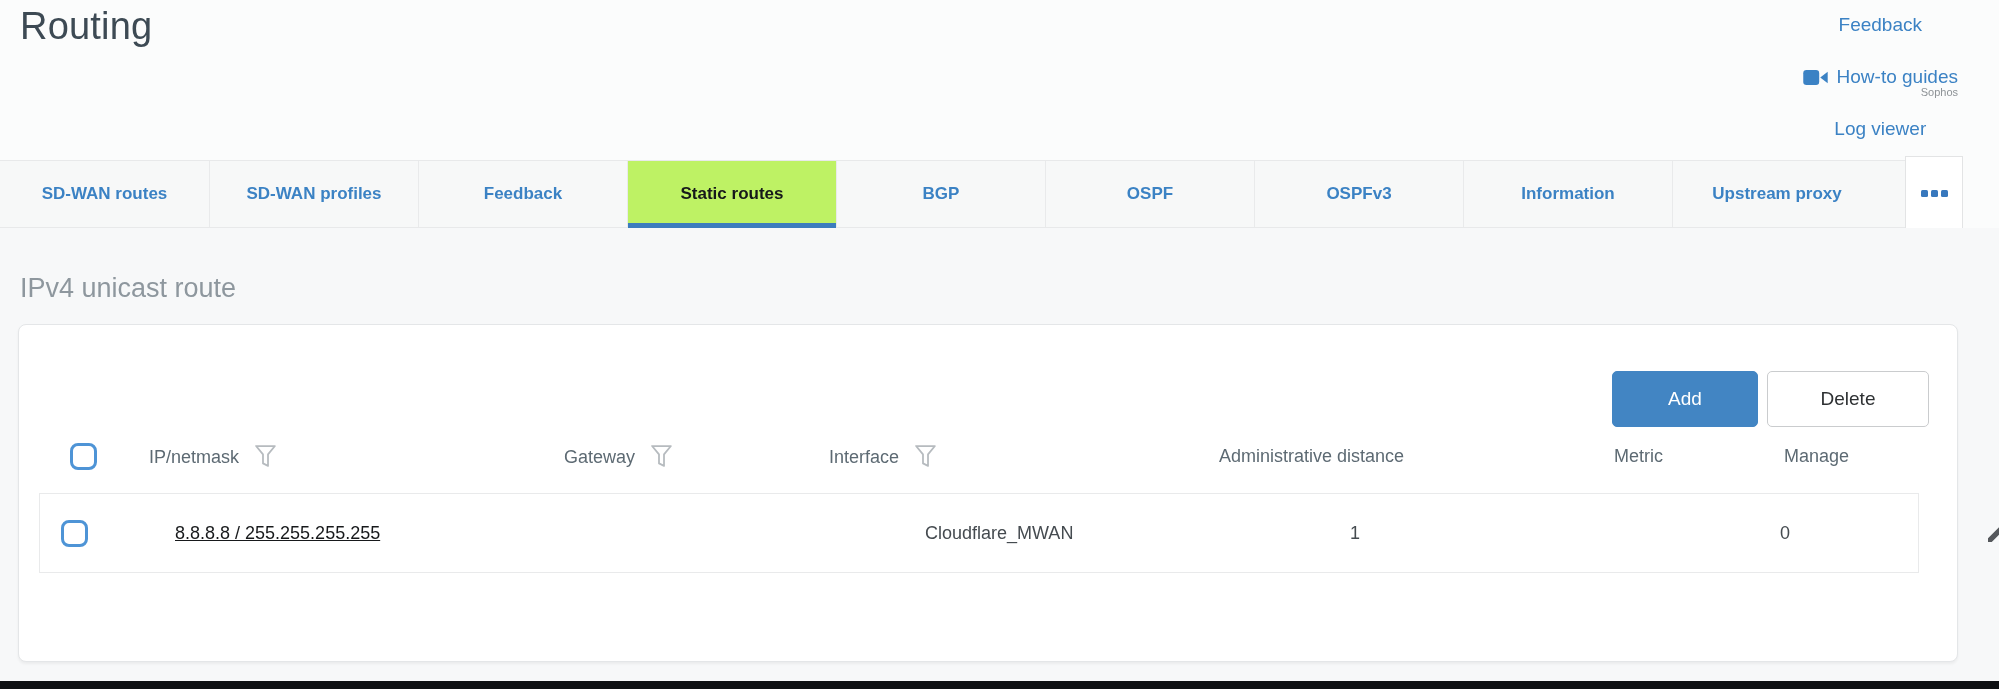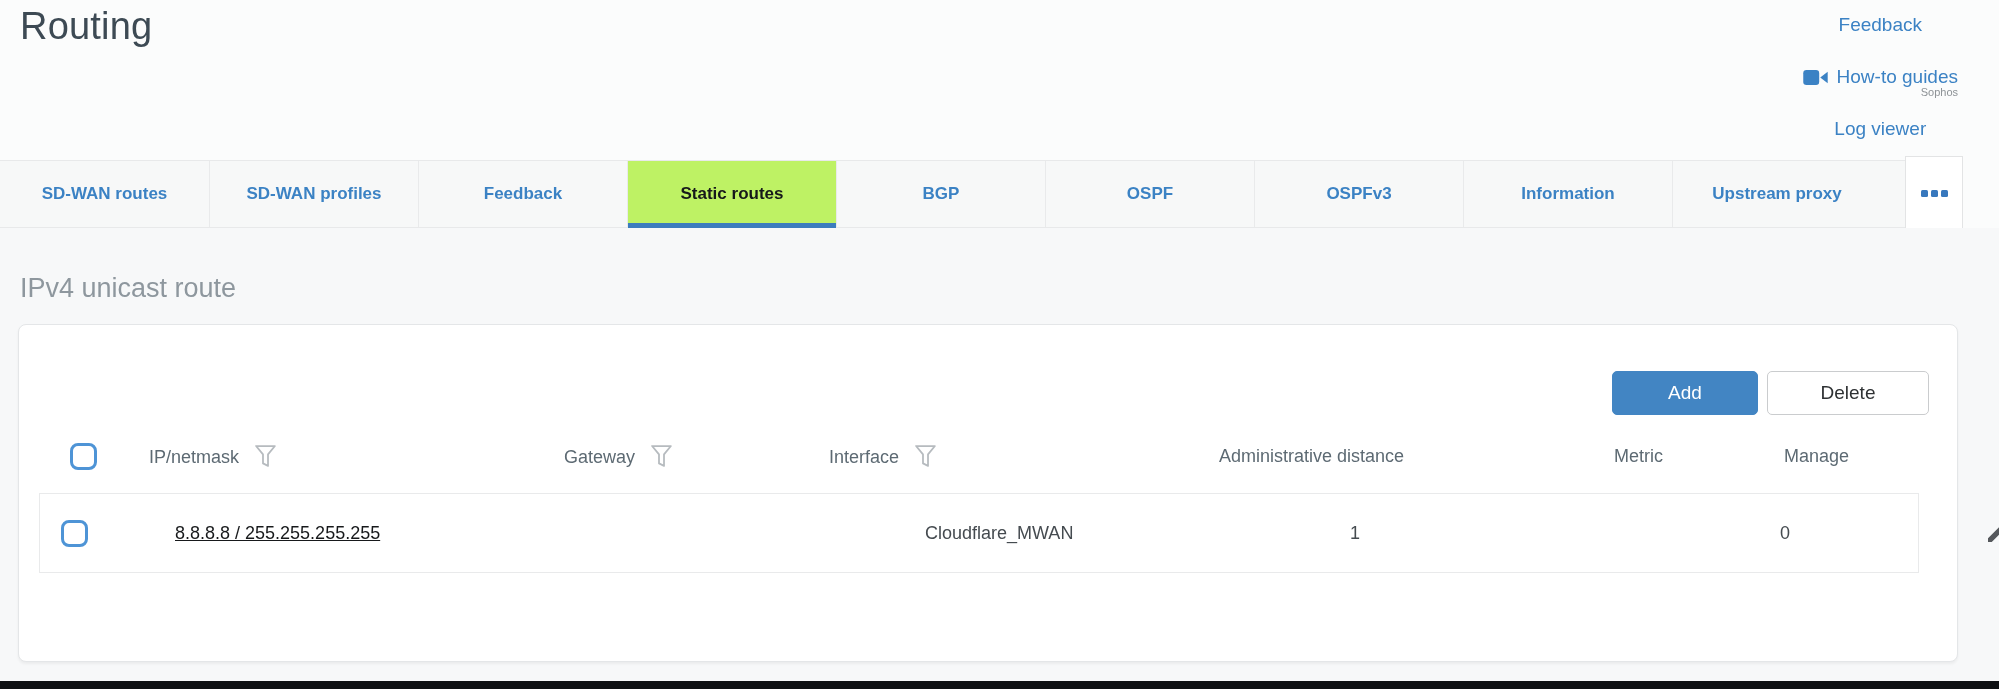--- a/index.html
+++ b/index.html
@@ -72,21 +72,21 @@
   }
   .panel {
     position:absolute; left:18px; top:324px; width:1940px; height:338px;
     background:#ffffff; border:1px solid #e4e6e8; border-radius:8px;
     box-shadow:0 2px 3px rgba(0,0,0,.05);
   }
 
   
   .toolbar { position:absolute; top:46px; right:28px; display:flex; gap:9px; }
   .btn {
-    height:44px; border-radius:5px; font-size:19px; font-weight:400;
+    height:56px; border-radius:5px; font-size:19px; font-weight:400;
     display:flex; align-items:center; justify-content:center; cursor:pointer;
     font-family:inherit;
   }
   .btn-add { width:146px; background:#4285c3; color:#ffffff; border:1px solid #4285c3; }
   .btn-delete { width:162px; background:#ffffff; color:#2e3133; border:1px solid #caccce; }
 
   
   .grid {
     display:grid;
     grid-template-columns:68px 415px 265px 390px 395px 170px 1fr;

